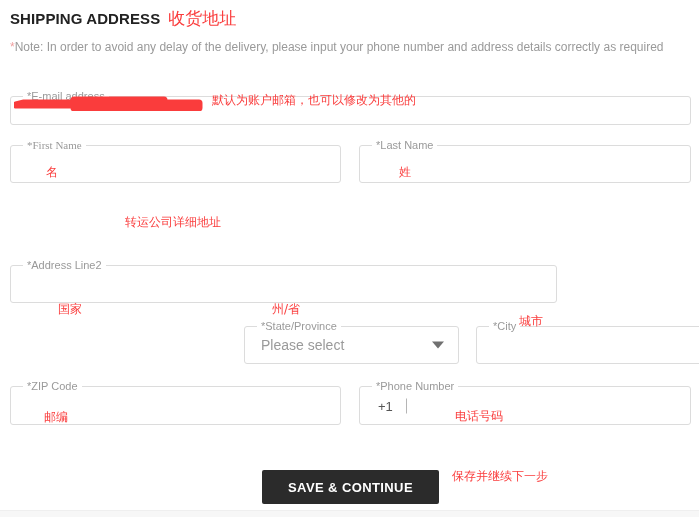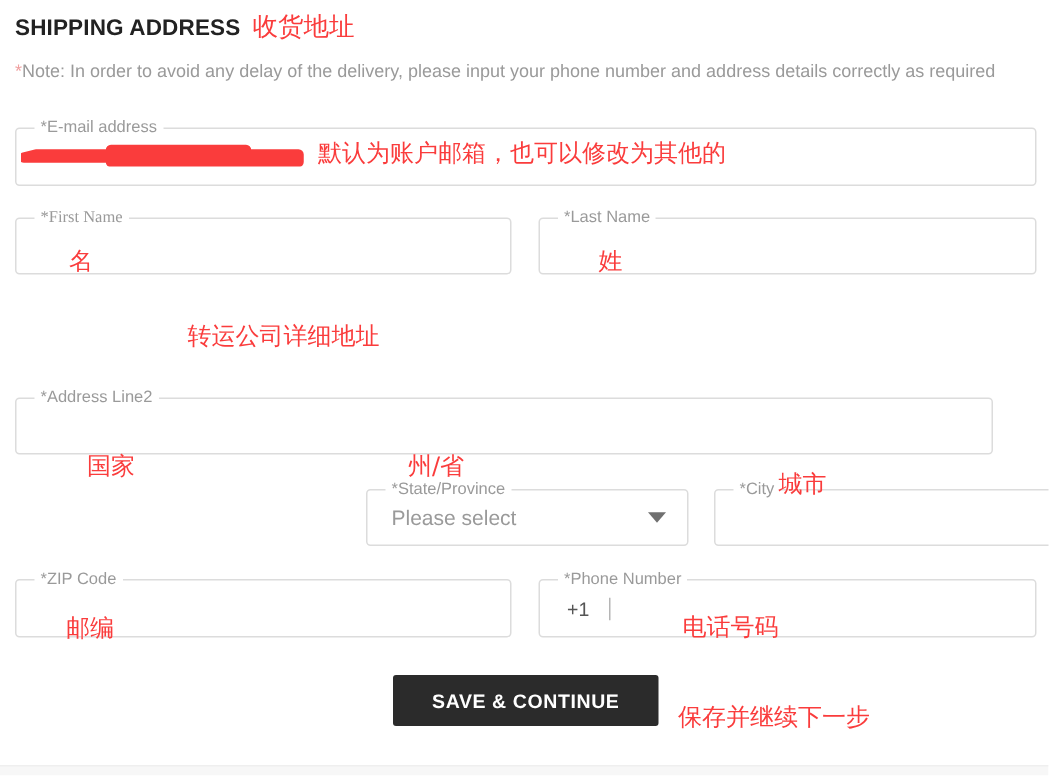--- a/index.html
+++ b/index.html
@@ -56,21 +56,21 @@
   
   .anno {
     position: absolute;
     color: #fa3c3c;
     font-family: "DejaVu Sans", "Liberation Sans", sans-serif;
     white-space: nowrap;
     pointer-events: none;
     line-height: 1;
   }
   .anno-title { font-size: 17px; }
-  .anno-md    { font-size: 16px; }
+  .anno-md    { font-size: 12px; }
 
   
   .field {
     position: absolute;
     box-sizing: border-box;
     border: 1px solid #dcdcdc;
     border-radius: 3px;
     background: #ffffff;
   }
   .field-label {
@@ -138,21 +138,21 @@
     top: 96px;
     width: 190px;
     height: 15px;
     pointer-events: none;
   }
 
   
   .save-btn {
     position: absolute;
     left: 262px;
-    top: 450px;
+    top: 470px;
     width: 177px;
     height: 34px;
     background: #2b2b2b;
     color: #ffffff;
     border: none;
     border-radius: 2px;
     font-family: "Liberation Sans", sans-serif;
     font-size: 13px;
     font-weight: bold;
     letter-spacing: 0.4px;
@@ -177,21 +177,21 @@
 
 <div class="page">
 
   <div class="header-row">
     <span class="section-title">SHIPPING ADDRESS</span>
     <span class="anno anno-title" style="position:static;">收货地址</span>
   </div>
 
   <div class="note-line"><span class="req-star">*</span><span>Note: In order to avoid any delay of the delivery, please input your phone number and address details correctly as required</span></div>
 
-  <div class="field" style="left:10px; top:85px; width:681px; height:39px;">
+  <div class="field" style="left:10px; top:96px; width:681px; height:29px;">
     <span class="field-label">*E-mail address</span>
     <span class="field-value"></span>
   </div>
   <svg class="redaction" viewBox="0 0 190 15" preserveAspectRatio="none">
     <path d="M2 9 L150 9 L150 4 L60 4 L60 12 L185 12 L185 7 L10 7 Z" fill="#fa3c3c" stroke="#fa3c3c" stroke-width="7" stroke-linejoin="round" stroke-linecap="round"></path>
   </svg>
   <div class="anno anno-md" style="left:212px; top:94px;">默认为账户邮箱，也可以修改为其他的</div>
 
   <div class="field" style="left:10px; top:145px; width:331px; height:38px;font-family:Liberation Serif, serif;">
     <span class="field-label">*First Name</span>
@@ -200,21 +200,21 @@
   <div class="anno anno-md" style="left:46px; top:166px;">名</div>
 
   <div class="field" style="left:359px; top:145px; width:332px; height:38px;">
     <span class="field-label">*Last Name</span>
     <span class="field-value"></span>
   </div>
   <div class="anno anno-md" style="left:399px; top:166px;">姓</div>
 
   <div class="anno anno-md" style="left:125px; top:216px;">转运公司详细地址</div>
 
-  <div class="field" style="left:10px; top:265px; width:652px; height:38px;">
+  <div class="field" style="left:10px; top:265px; width:547px; height:38px;">
     <span class="field-label">*Address Line2</span>
     <span class="field-value"></span>
   </div>
 
   <div class="anno anno-md" style="left:58px; top:303px;">国家</div>
 
   <div class="field" style="left:244px; top:326px; width:215px; height:38px;">
     <span class="field-label">*State/Province</span>
     <span class="field-value placeholder">Please select</span>
     <span class="select-arrow"></span>

